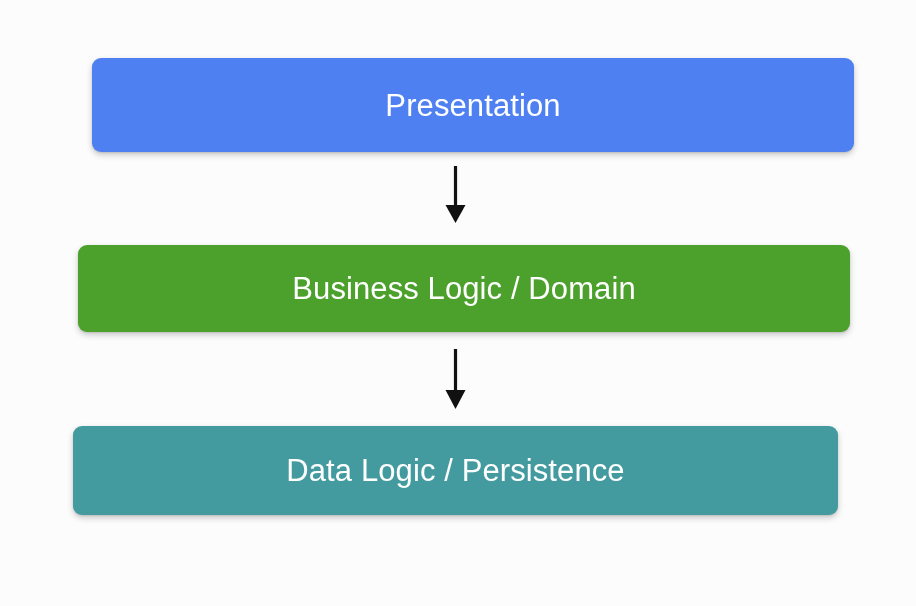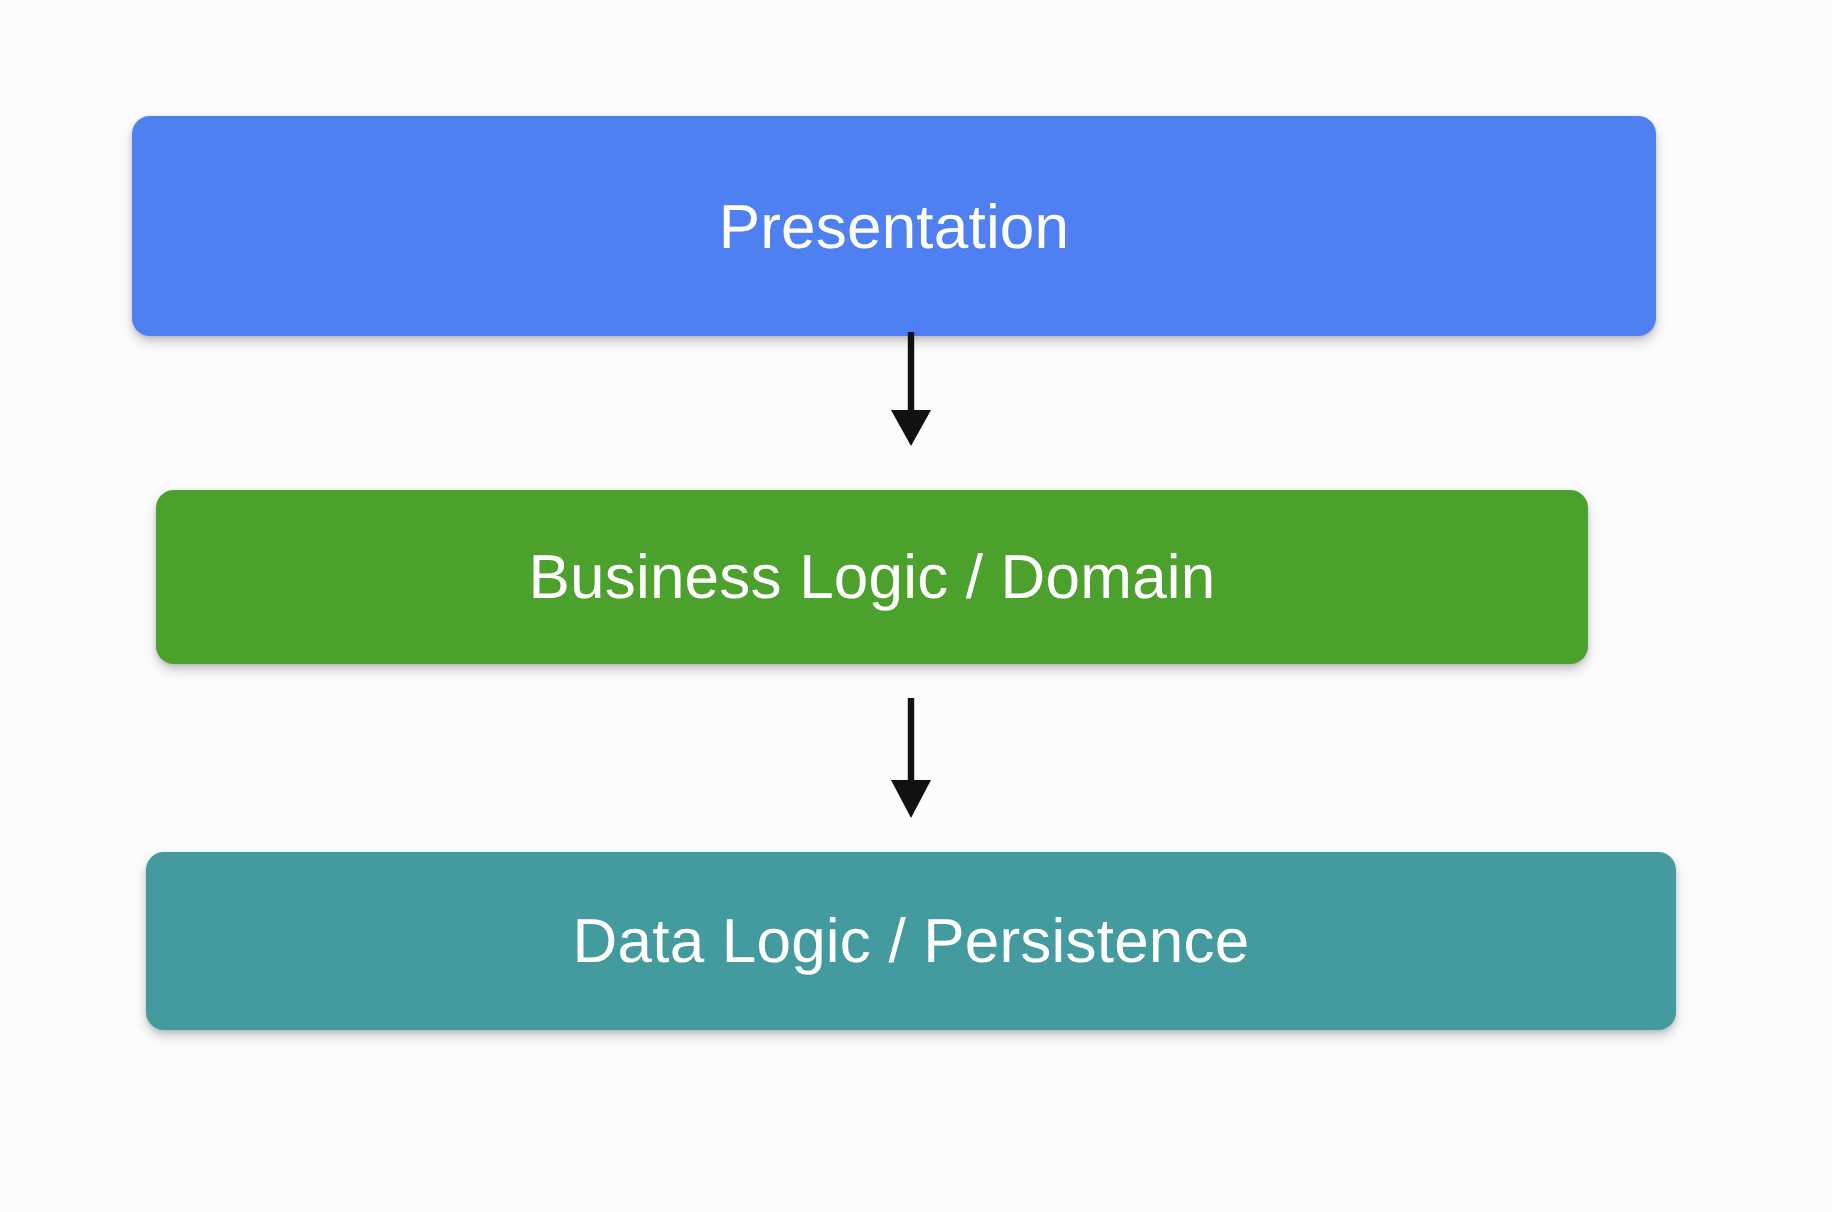--- a/index.html
+++ b/index.html
@@ -38,29 +38,29 @@
     font-size: 31px;
     font-weight: 400;
     letter-spacing: 0.1px;
     line-height: 1;
     white-space: nowrap;
     -webkit-font-smoothing: antialiased;
   }
 
   
   #layer-presentation {
-    left: 66px;
+    left: 92px;
     top: 58px;
     width: 762px;
-    height: 110px;
+    height: 94px;
   }
   #layer-business {
     left: 78px;
     top: 245px;
-    width: 716px;
+    width: 772px;
     height: 87px;
   }
   #layer-data {
     left: 73px;
     top: 426px;
     width: 765px;
     height: 89px;
   }
 
   

